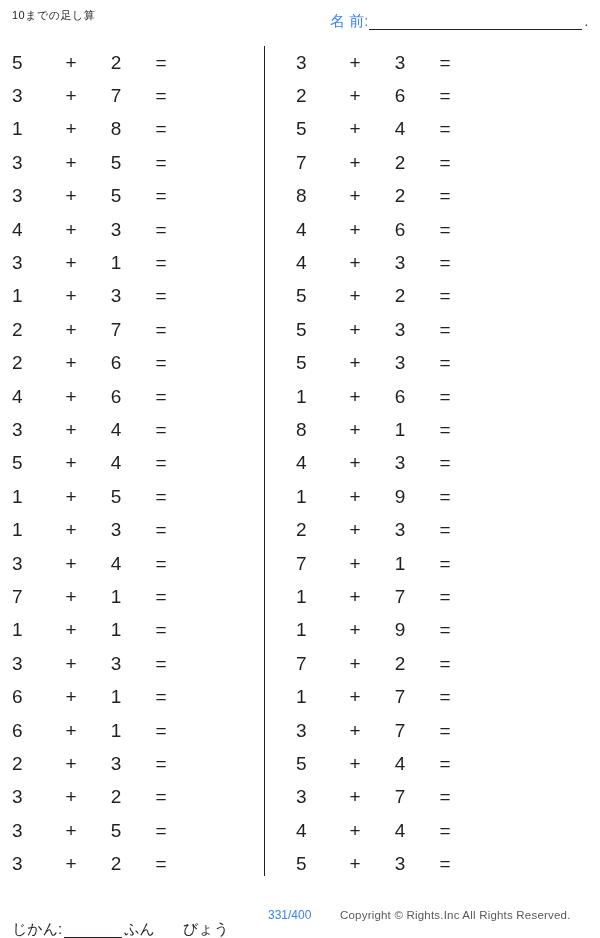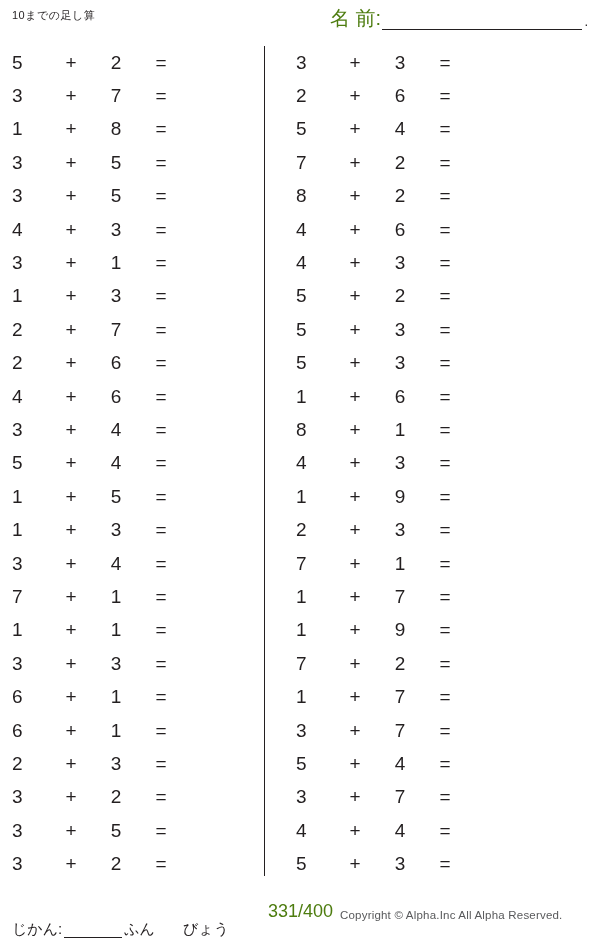--- a/index.html
+++ b/index.html
@@ -42,22 +42,22 @@
   .name-area {
     position: absolute;
     left: 330px;
     top: 6px;
     width: 258px;
     height: 24px;
     display: flex;
     align-items: flex-end;
   }
   .name-label {
-    font-size: 20px;
-    color: #4d7c0f;
+    font-size: 15px;
+    color: #3b82f6;
     white-space: nowrap;
     line-height: 1;
     padding-bottom: 2px;
   }
   .name-line {
     flex: 1;
     border-bottom: 1px solid #231f20;
     height: 17px;
     margin-left: 1px;
   }
@@ -141,22 +141,22 @@
     height: 16px;
     margin: 0 2px;
   }
   .time-unit1 { line-height: 1; padding-bottom: 2px; margin-right: 28px;}
   .time-unit2 { line-height: 1; padding-bottom: 2px; }
 
   .page-count {
     position: absolute;
     left: 268px;
     bottom: 16px;
-    font-size: 18px;
-    color: #4d7c0f;
+    font-size: 12px;
+    color: #3b82f6;
   }
   .copyright {
     position: absolute;
     left: 340px;
     bottom: 17px;
     font-size: 11.5px;
     color: #58595b;
     letter-spacing: 0.2px;
     white-space: nowrap;
   }
@@ -486,16 +486,16 @@
   </div>
 
   <div class="footer">
     <div class="time-block">
       <span class="time-label">じかん:</span>
       <span class="time-blank"></span>
       <span class="time-unit1">ふん</span>
       <span class="time-unit2">びょう</span>
     </div>
     <div class="page-count">331/400</div>
-    <div class="copyright">Copyright ©  Alpha.Inc All Alpha Reserved.</div>
+    <div class="copyright">Copyright ©  Rights.Inc All Rights Reserved.</div>
   </div>
 
 </div>
 
 </body></html>

